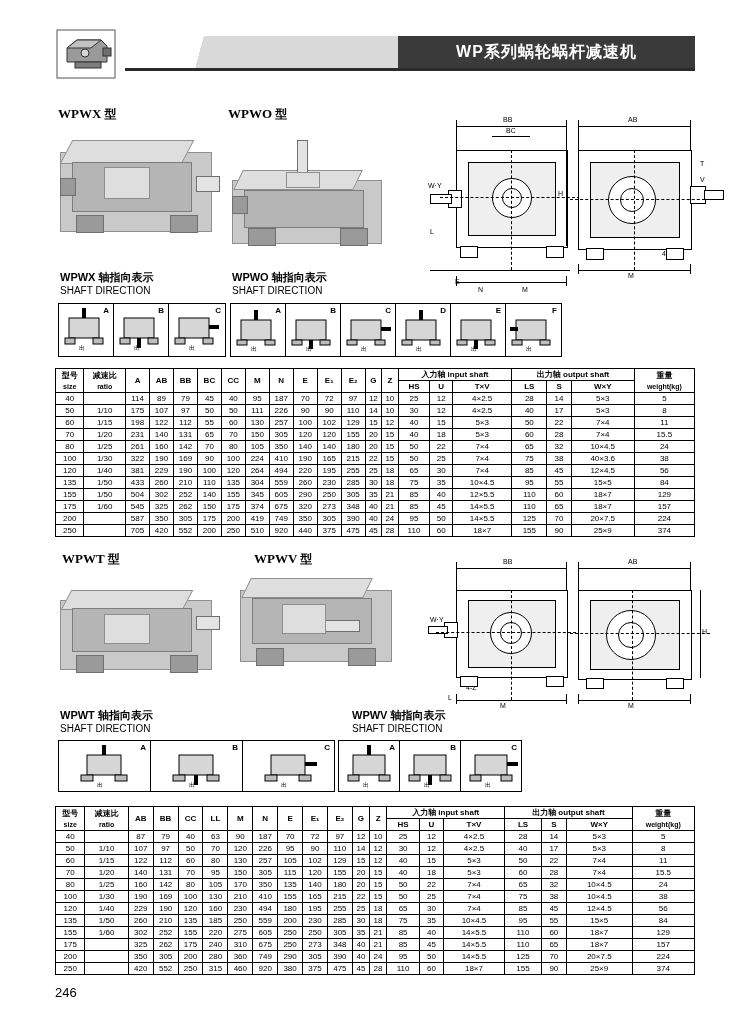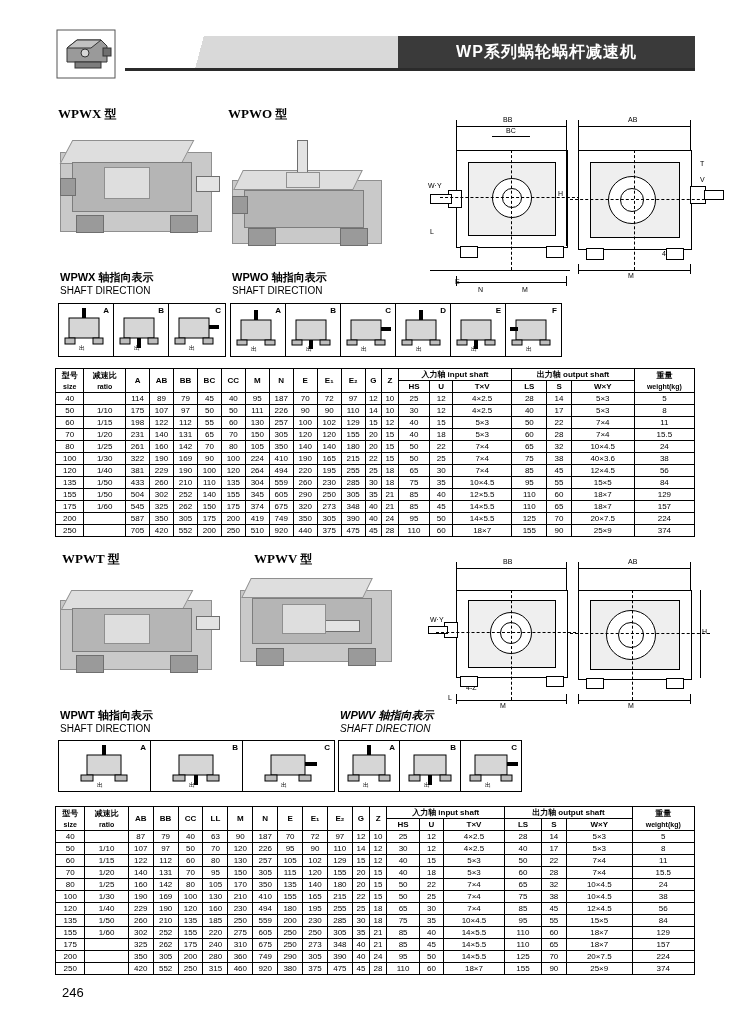--- a/index.html
+++ b/index.html
@@ -53,21 +53,21 @@
   
   table.spec{position:absolute;border-collapse:collapse;font-size:8px;
       font-family:"Liberation Sans",sans-serif;background:#fff;}
   table.spec th,table.spec td{border:1px solid #000;text-align:center;
       padding:0;height:11px;line-height:11px;}
   table.spec th{font-weight:bold;background:#fff;}
   .hdrow th{height:14px;}
   .tcn{font-size:8px;}
   .tsm{font-size:7px;}
 
-  .pageno{position:absolute;left:55px;top:985px;font-size:13px;margin-left:7px;}
+  .pageno{position:absolute;left:55px;top:985px;font-size:13px;}
 </style>
 </head>
 <body>
 
 <div class="page">
 
   <div class="hdr">
     <div class="hdr-logo">
       <svg width="62" height="52" viewBox="0 0 62 52">
         <rect x="2" y="2" width="58" height="48" fill="#fff" stroke="#555" stroke-width="1"></rect>
@@ -655,21 +655,21 @@
     <div class="dash-v" style="left:632px;top:590px;height:110px;"></div>
     <div class="dash-h" style="left:570px;top:633px;width:140px;"></div>
     <div class="vline" style="left:700px;top:590px;height:88px;"></div>
     <div class="dimtxt" style="left:702px;top:628px;">H</div>
   </div>
 
   <div class="cap" style="left:60px;top:708px;">
     <div class="l1">WPWT 轴指向表示</div>
     <div class="l2">SHAFT DIRECTION</div>
   </div>
-  <div class="cap" style="left:340px;top:708px;font-style:italic;">
+  <div class="cap" style="left:352px;top:708px;">
     <div class="l1">WPWV 轴指向表示</div>
     <div class="l2">SHAFT DIRECTION</div>
   </div>
 
   <div class="strip" style="left:58px;top:740px;width:275px;height:50px;">
     <div class="cellbox" style="left:0;width:92px;"><div class="cell-lbl">A</div>
       <svg width="91" height="48" viewBox="0 0 91 48">
           <rect x="28" y="14" width="34" height="20" fill="#d6d6d6" stroke="#000"></rect>
           <rect x="22" y="34" width="12" height="6" fill="#bdbdbd" stroke="#000"></rect>
           <rect x="56" y="34" width="12" height="6" fill="#bdbdbd" stroke="#000"></rect>

